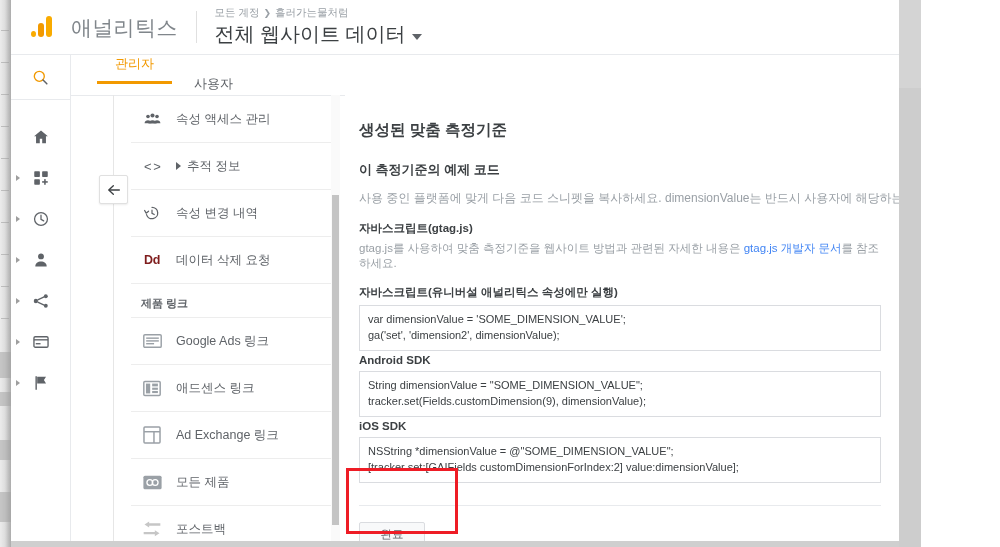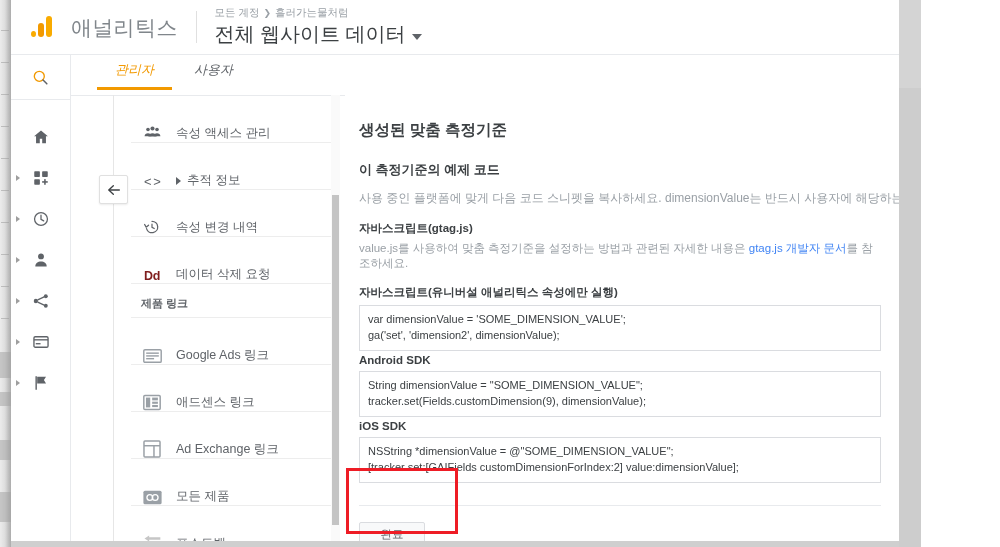--- a/index.html
+++ b/index.html
@@ -75,21 +75,21 @@
   }
   .ico { display:block; }
 
   
   .navcol {
     position:absolute; left:131px; top:95px; width:200px; bottom:0;
     background:#fff;
   }
   .nav-top-rule { height:1px; background:#e8eaed; margin:0 0 0 0; }
   .nav-item {
-    height:47px; display:flex; align-items:flex-end; gap:13px;
+    height:47px; display:flex; align-items:center; gap:13px;
     border-bottom:1px solid #ededed; padding-left:10px; cursor:pointer;
     font-size:12.5px; color:#5f6368; white-space:nowrap;
   }
   .nav-item .nicon { width:22px; display:flex; align-items:center; justify-content:center; flex:0 0 22px; }
   .nav-item .nlabel { display:flex; align-items:center; gap:6px; }
   .nav-item .exp {
     width:0;height:0;border-top:4px solid transparent;border-bottom:4px solid transparent;
     border-left:5px solid #5f6368;
   }
   .nav-section {
@@ -195,26 +195,26 @@
         <span class="chev">❯</span>
         <span>흘러가는물처럼</span>
       </div>
       <div class="view-title">
         <span>전체 웹사이트 데이터</span>
         <span class="caret-down"></span>
       </div>
     </div>
   </div>
 
-  <div style="position:absolute;left:71px;top:55px;right:22px;height:41px;background:#fff;border-bottom:1px solid #e8eaed;display:flex;align-items:center;padding-left:26px;font-style:italic;">
+  <div style="position:absolute;left:71px;top:55px;right:22px;height:41px;background:#fff;border-bottom:1px solid #e8eaed;display:flex;align-items:flex-start;padding-left:26px;">
     <div style="position:relative;padding:0 18px 11px 18px;font-size:13px;color:#f29900;cursor:pointer;">
       <span>관리자</span>
       <div style="position:absolute;left:0;bottom:0;width:100%;height:3px;background:#f29900;"></div>
     </div>
-    <div style="padding:0 18px 11px 22px;font-size:13px;color:#5f6368;cursor:pointer;">
+    <div style="padding:0 18px 11px 22px;font-size:13px;color:#5f6368;cursor:pointer;margin-top:20px;">
       <span>사용자</span>
     </div>
   </div>
 
   <div class="rail">
     <div class="rail-search">
       <svg class="ico" width="19" height="19" viewBox="0 0 24 24">
         <circle cx="10.5" cy="10.5" r="6.3" fill="none" stroke="#f29900" stroke-width="1.7"></circle>
         <line x1="15.2" y1="15.2" x2="20" y2="20" stroke="#5f6368" stroke-width="1.9" stroke-linecap="round"></line>
       </svg>
@@ -413,21 +413,21 @@
 
   </div>
 
   <div class="main">
     <div class="h1">생성된 맞춤 측정기준</div>
     <div class="h2">이 측정기준의 예제 코드</div>
     <div class="desc">사용 중인 플랫폼에 맞게 다음 코드 스니펫을 복사하세요. dimensionValue는 반드시 사용자에 해당하는 값으로 바꿔야 합니다.</div>
 
     <div class="h3">자바스크립트(gtag.js)</div>
     <div class="para">
-      <span>value.js를 사용하여 맞춤 측정기준을 설정하는 방법과 관련된 자세한 내용은 </span><a href="#">gtag.js 개발자 문서</a><span>를 참조하세요.</span>
+      <span>gtag.js를 사용하여 맞춤 측정기준을 웹사이트 방법과 관련된 자세한 내용은 </span><a href="#">gtag.js 개발자 문서</a><span>를 참조하세요.</span>
     </div>
 
     <div class="h3">자바스크립트(유니버설 애널리틱스 속성에만 실행)</div>
     <div class="codebox">var dimensionValue = 'SOME_DIMENSION_VALUE';
 ga('set', 'dimension2', dimensionValue);</div>
 
     <div class="h3">Android SDK</div>
     <div class="codebox">String dimensionValue = "SOME_DIMENSION_VALUE";
 tracker.set(Fields.customDimension(9), dimensionValue);</div>
 

